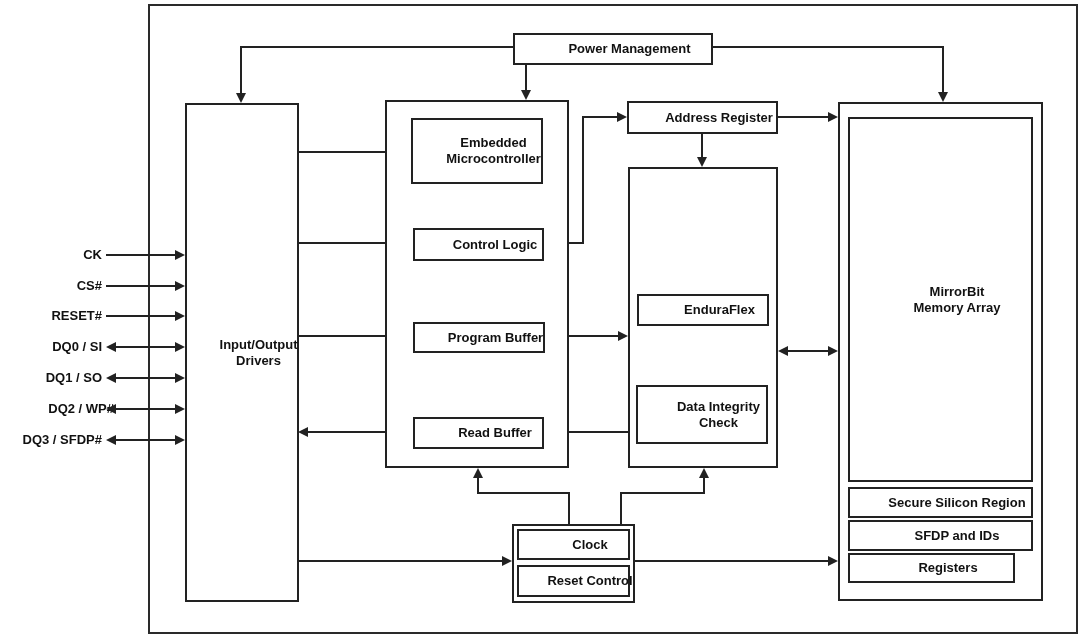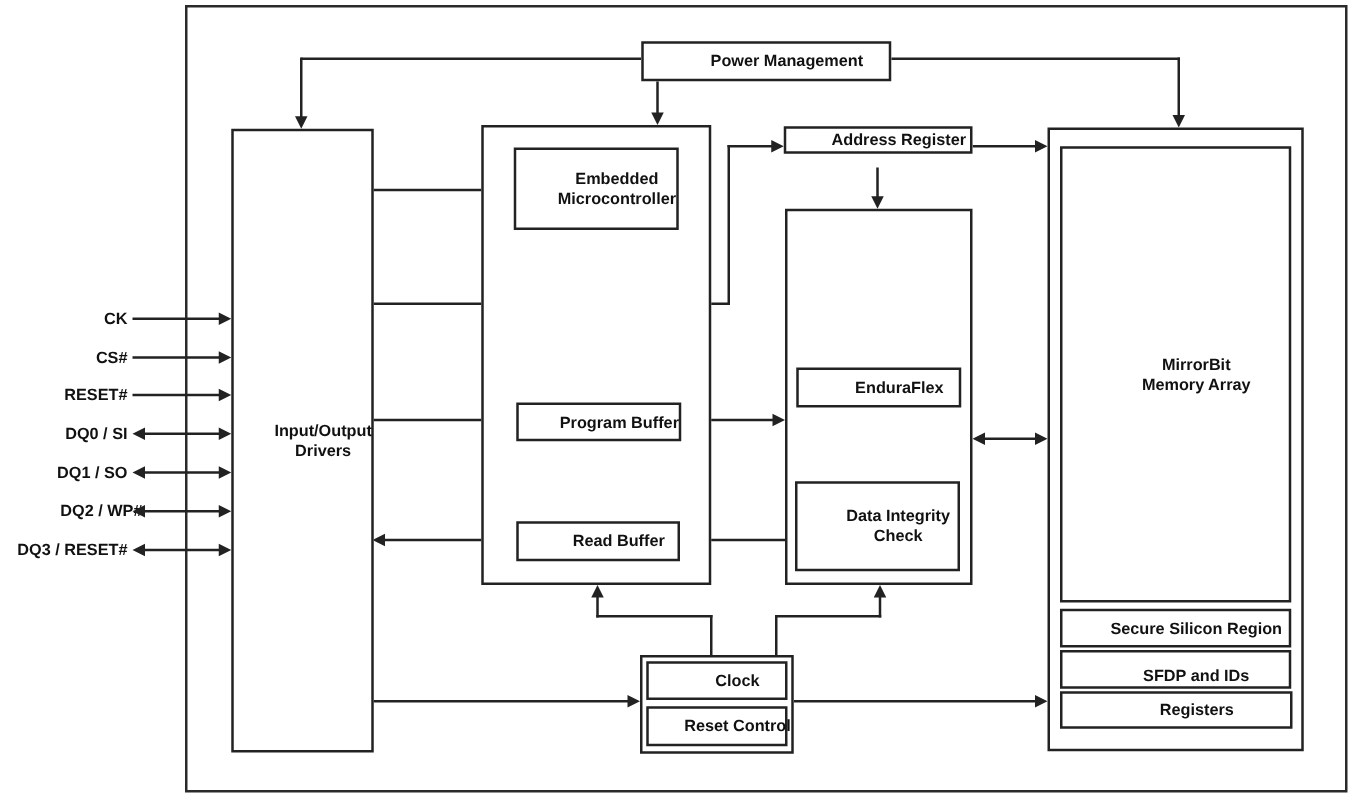--- a/index.html
+++ b/index.html
@@ -54,21 +54,21 @@
   <div class="sig-lbl" style="left:0;top:368px;">DQ1 / SO</div>
   <div class="ar ar-l" style="left:106px;top:373px;"></div>
   <div class="hl" style="left:114px;top:377px;width:63px;"></div>
   <div class="ar ar-r" style="left:175px;top:373px;"></div>
 
   <div class="sig-lbl" style="left:0;top:399px;margin-left:12px;">DQ2 / WP#</div>
   <div class="ar ar-l" style="left:106px;top:404px;"></div>
   <div class="hl" style="left:114px;top:408px;width:63px;"></div>
   <div class="ar ar-r" style="left:175px;top:404px;"></div>
 
-  <div class="sig-lbl" style="left:0;top:430px;">DQ3 / RESET#</div>
+  <div class="sig-lbl" style="left:0;top:430px;">DQ3 / SFDP#</div>
   <div class="ar ar-l" style="left:106px;top:435px;"></div>
   <div class="hl" style="left:114px;top:439px;width:63px;"></div>
   <div class="ar ar-r" style="left:175px;top:435px;"></div>
 
   <div class="hl" style="left:241px;top:46px;width:272px;"></div>
   <div class="vl" style="left:240px;top:46px;height:48px;"></div>
   <div class="ar ar-d" style="left:236px;top:93px;"></div>
 
   <div class="vl" style="left:525px;top:65px;height:26px;"></div>
   <div class="ar ar-d" style="left:521px;top:90px;"></div>
@@ -135,52 +135,55 @@
   <div class="box" style="left:185px;top:103px;width:114px;height:499px;">
     <span class="lbl">Input/Output</span>
     <span class="lbl">Drivers</span>
   </div>
 
   <div class="box container" style="left:385px;top:100px;width:184px;height:368px;"></div>
   <div class="box" style="left:411px;top:118px;width:132px;height:66px;">
     <span class="lbl">Embedded</span>
     <span class="lbl">Microcontroller</span>
   </div>
+  <div class="box" style="left:413px;top:228px;width:131px;height:33px;">
+    <span class="lbl">Control Logic</span>
+  </div>
   <div class="box" style="left:413px;top:322px;width:132px;height:31px;">
     <span class="lbl">Program Buffer</span>
   </div>
   <div class="box" style="left:413px;top:417px;width:131px;height:32px;">
     <span class="lbl">Read Buffer</span>
   </div>
 
-  <div class="box" style="left:627px;top:101px;width:151px;height:22px;">
+  <div class="box" style="left:627px;top:101px;width:151px;height:33px;">
     <span class="lbl">Address Register</span>
   </div>
 
   <div class="box container" style="left:628px;top:167px;width:150px;height:301px;"></div>
   <div class="box" style="left:637px;top:294px;width:132px;height:32px;">
     <span class="lbl">EnduraFlex</span>
   </div>
-  <div class="box" style="left:636px;top:385px;width:132px;height:72px;">
+  <div class="box" style="left:636px;top:385px;width:132px;height:59px;">
     <span class="lbl">Data Integrity</span>
     <span class="lbl">Check</span>
   </div>
 
   <div class="box container" style="left:838px;top:102px;width:205px;height:499px;"></div>
   <div class="box" style="left:848px;top:117px;width:185px;height:365px;">
     <span class="lbl">MirrorBit</span>
     <span class="lbl">Memory Array</span>
   </div>
   <div class="box" style="left:848px;top:487px;width:185px;height:31px;">
     <span class="lbl">Secure Silicon Region</span>
   </div>
-  <div class="box" style="left:848px;top:520px;width:185px;height:31px;justify-content:flex-end;">
+  <div class="box" style="left:848px;top:520px;width:185px;height:31px;">
     <span class="lbl">SFDP and IDs</span>
   </div>
-  <div class="box" style="left:848px;top:553px;width:186px;height:30px;justify-content:center;">
+  <div class="box" style="left:848px;top:553px;width:167px;height:30px;justify-content:center;">
     <span class="lbl">Registers</span>
   </div>
 
   <div class="box container" style="left:512px;top:524px;width:123px;height:79px;"></div>
   <div class="box" style="left:517px;top:529px;width:113px;height:31px;">
     <span class="lbl">Clock</span>
   </div>
   <div class="box" style="left:517px;top:565px;width:113px;height:32px;">
     <span class="lbl">Reset Control</span>
   </div>

